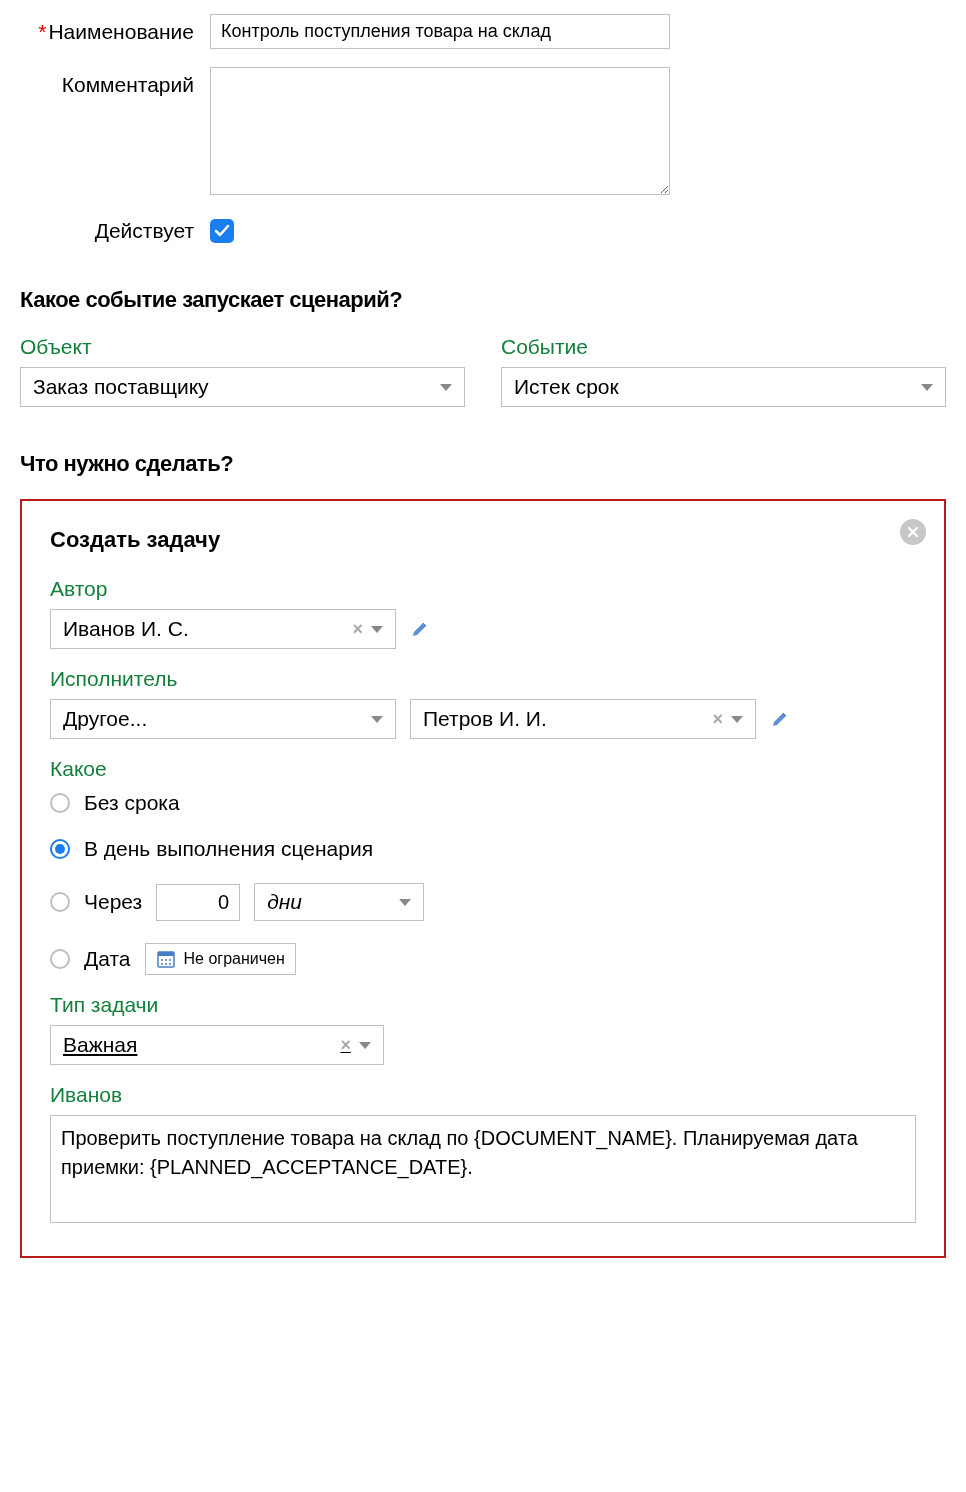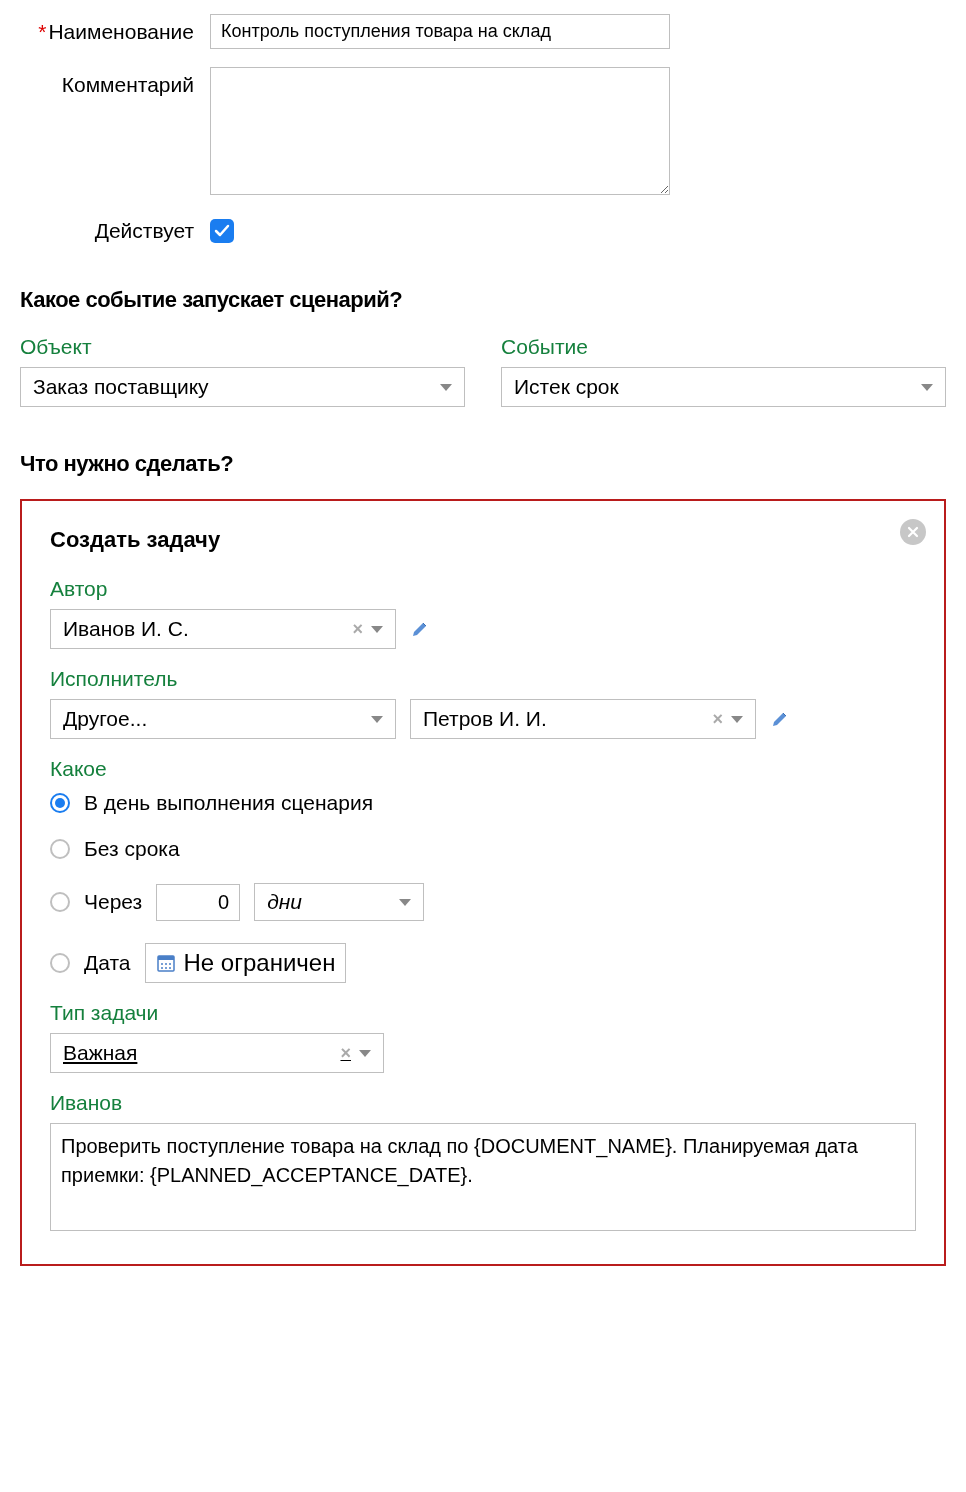--- a/index.html
+++ b/index.html
@@ -153,21 +153,21 @@
     font-size: 20px;
     text-align: right;
   }
   .select.w-unit { width: 170px; padding: 6px 12px; font-style: italic; }
   .date-input {
     border: 1px solid #bfbfbf;
     display: inline-flex;
     align-items: center;
     gap: 8px;
     padding: 5px 10px;
-    font-size: 24px;
+    font-size: 16px;
   }
   .cal-icon { width: 20px; height: 20px; }
   .select.w-type { width: 334px; text-decoration: underline; }
   textarea.task-text {
     width: 100%;
     border: 1px solid #bfbfbf;
     font-size: 20px;
     font-family: inherit;
     padding: 8px 10px;
     height: 108px;
@@ -260,26 +260,26 @@
         <path d="M3 17 L4 13 L13 4 L16 7 L7 16 Z" fill="#5b90d6"></path>
         <path d="M13 4 L16 7" stroke="#3a6fb5" stroke-width="1"></path>
       </svg>
     </div>
   </div>
 
   <div class="field-block">
     <div class="field-label">Какое</div>
     <div class="radio-stack">
       <label class="radio-row">
+        <span class="radio"></span>
+        <span>Без срока</span>
+      </label>
+      <label class="radio-row">
         <span class="radio checked"></span>
         <span>В день выполнения сценария</span>
-      </label>
-      <label class="radio-row">
-        <span class="radio"></span>
-        <span>Без срока</span>
       </label>
       <div class="radio-row">
         <span class="radio"></span>
         <span>Через</span>
         <input class="num-input" value="0" style="">
         <div class="select w-unit">
           <span>дни</span>
           <span class="caret"></span>
         </div>
       </div>

